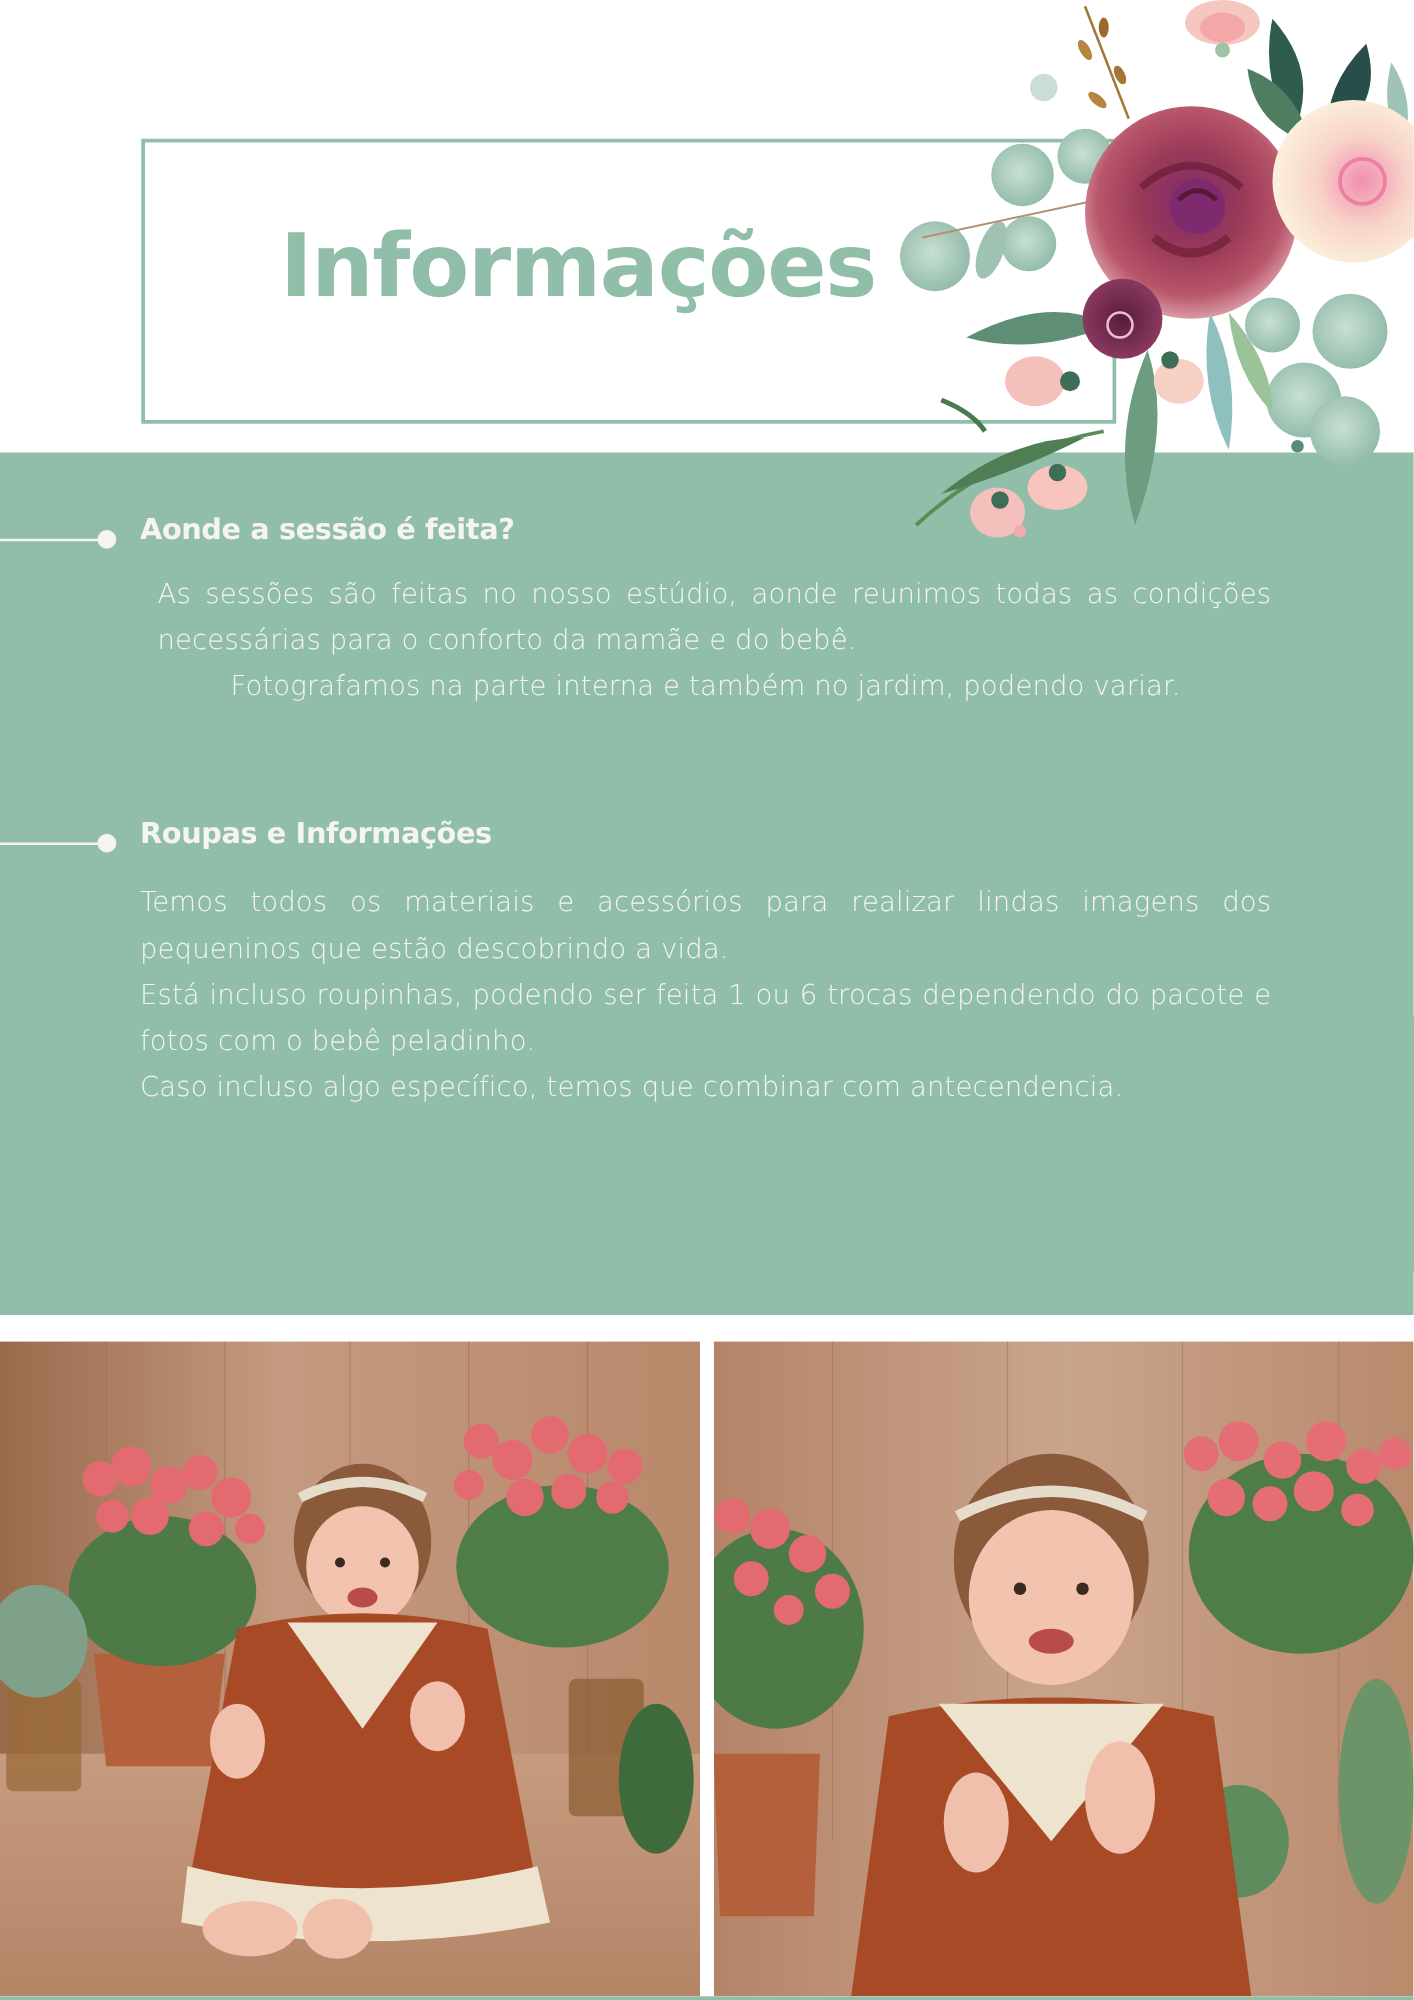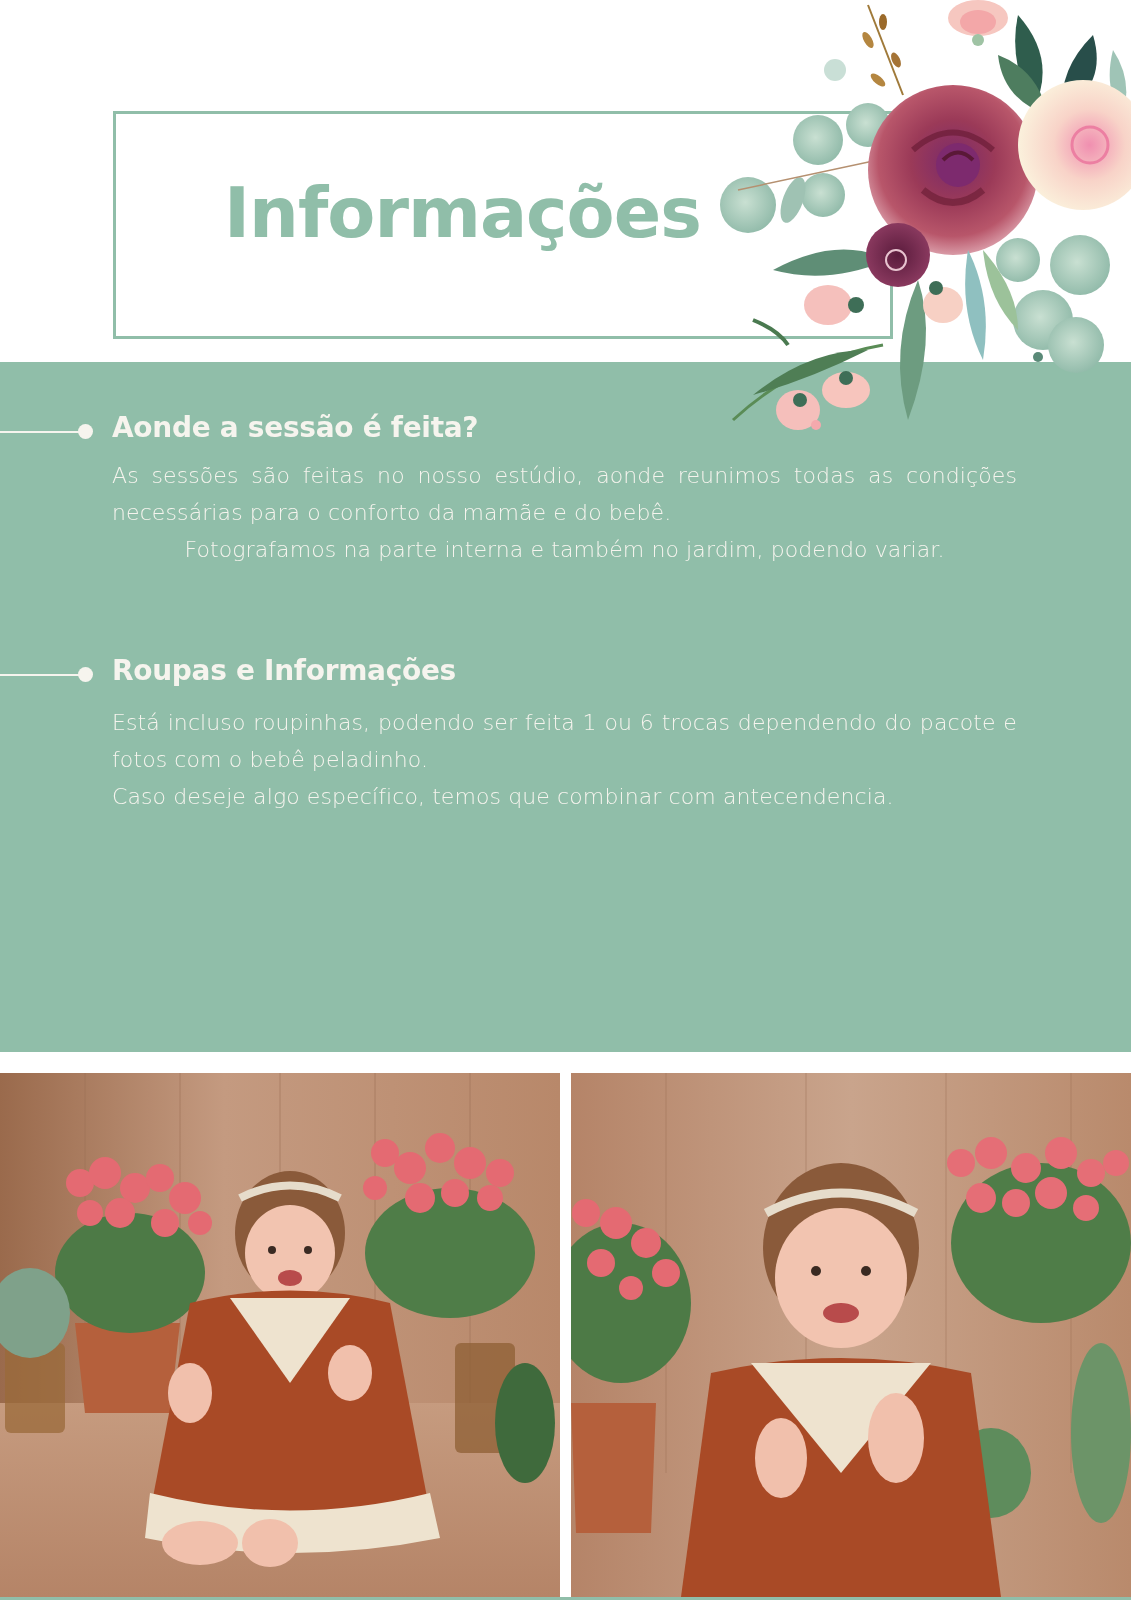--- a/index.html
+++ b/index.html
@@ -23,21 +23,21 @@
 
   .section { position: absolute; left: 0; width: 1131px; }
   .sec-line {
     position: absolute; left: 0; width: 86px; height: 2px; background: #f6f4ee;
   }
   .sec-dot {
     position: absolute; left: 78px; width: 15px; height: 15px; border-radius: 50%;
     background: #f6f4ee;
   }
   .sec-heading {
-    position: absolute; left: 112px; font-size: 28px; color: #f6f4ee;
+    position: absolute; left: 112px; font-size: 23px; color: #f6f4ee;
     font-family: "DejaVu Sans", sans-serif; white-space: nowrap; letter-spacing: -0.3px;
   }
   .sec-body { position: absolute; left: 112px; width: 905px; }
   .sec-body p {
     font-size: 22px; line-height: 37px; color: #f6f4ee; text-align: justify;
     font-family: "DejaVu Sans", sans-serif; font-weight: 300; letter-spacing: 0.1px;
   }
   .sec-body p.last-line { text-align: center; }
 
   .photo {
@@ -147,32 +147,33 @@
     <circle cx="218" cy="288" r="7" fill="#3e6e57"></circle>
     <circle cx="98" cy="425" r="5" fill="#f4a9ad"></circle>
   </svg>
 </div>
 
 <div class="section" style="top:405px;">
   <div class="sec-line" style="top:26px;"></div>
   <div class="sec-dot" style="top:19px;"></div>
   <h2 class="sec-heading" style="top:6px;">Aonde a sessão é feita?</h2>
   <div class="sec-body" style="top:52px;">
-    <p style="text-align-last:left;">As sessões são feitas no nosso estúdio, aonde reunimos todas as condições necessárias para o conforto da mamãe e do bebê.</p>
+    <p style="text-align-last:left;margin-left:14px;">As sessões são feitas no nosso estúdio, aonde reunimos todas as condições necessárias para o conforto da mamãe e do bebê.</p>
     <p class="last-line">Fotografamos na parte interna e também no jardim, podendo variar.</p>
   </div>
 </div>
 
 <div class="section" style="top:652px;">
   <div class="sec-line" style="top:22px;"></div>
   <div class="sec-dot" style="top:15px;"></div>
   <h2 class="sec-heading" style="top:2px;">Roupas e Informações</h2>
   <div class="sec-body" style="top:52px;">
+    <p>Temos todos os materiais e acessórios para realizar lindas imagens dos pequeninos que estão descobrindo a vida.</p>
     <p>Está incluso roupinhas, podendo ser feita 1 ou 6 trocas dependendo do pacote e fotos com o bebê peladinho.</p>
-    <p>Caso deseje algo específico, temos que combinar com antecendencia.</p>
+    <p>Caso incluso algo específico, temos que combinar com antecendencia.</p>
   </div>
 </div>
 
 <div class="photo photo-left">
   <svg width="560" height="524" viewBox="0 0 560 524">
     <defs>
       <linearGradient id="wall1" x1="0" y1="0" x2="1" y2="0">
         <stop offset="0%" stop-color="#9a6a4c"></stop>
         <stop offset="40%" stop-color="#c49a80"></stop>
         <stop offset="100%" stop-color="#b8886a"></stop>

